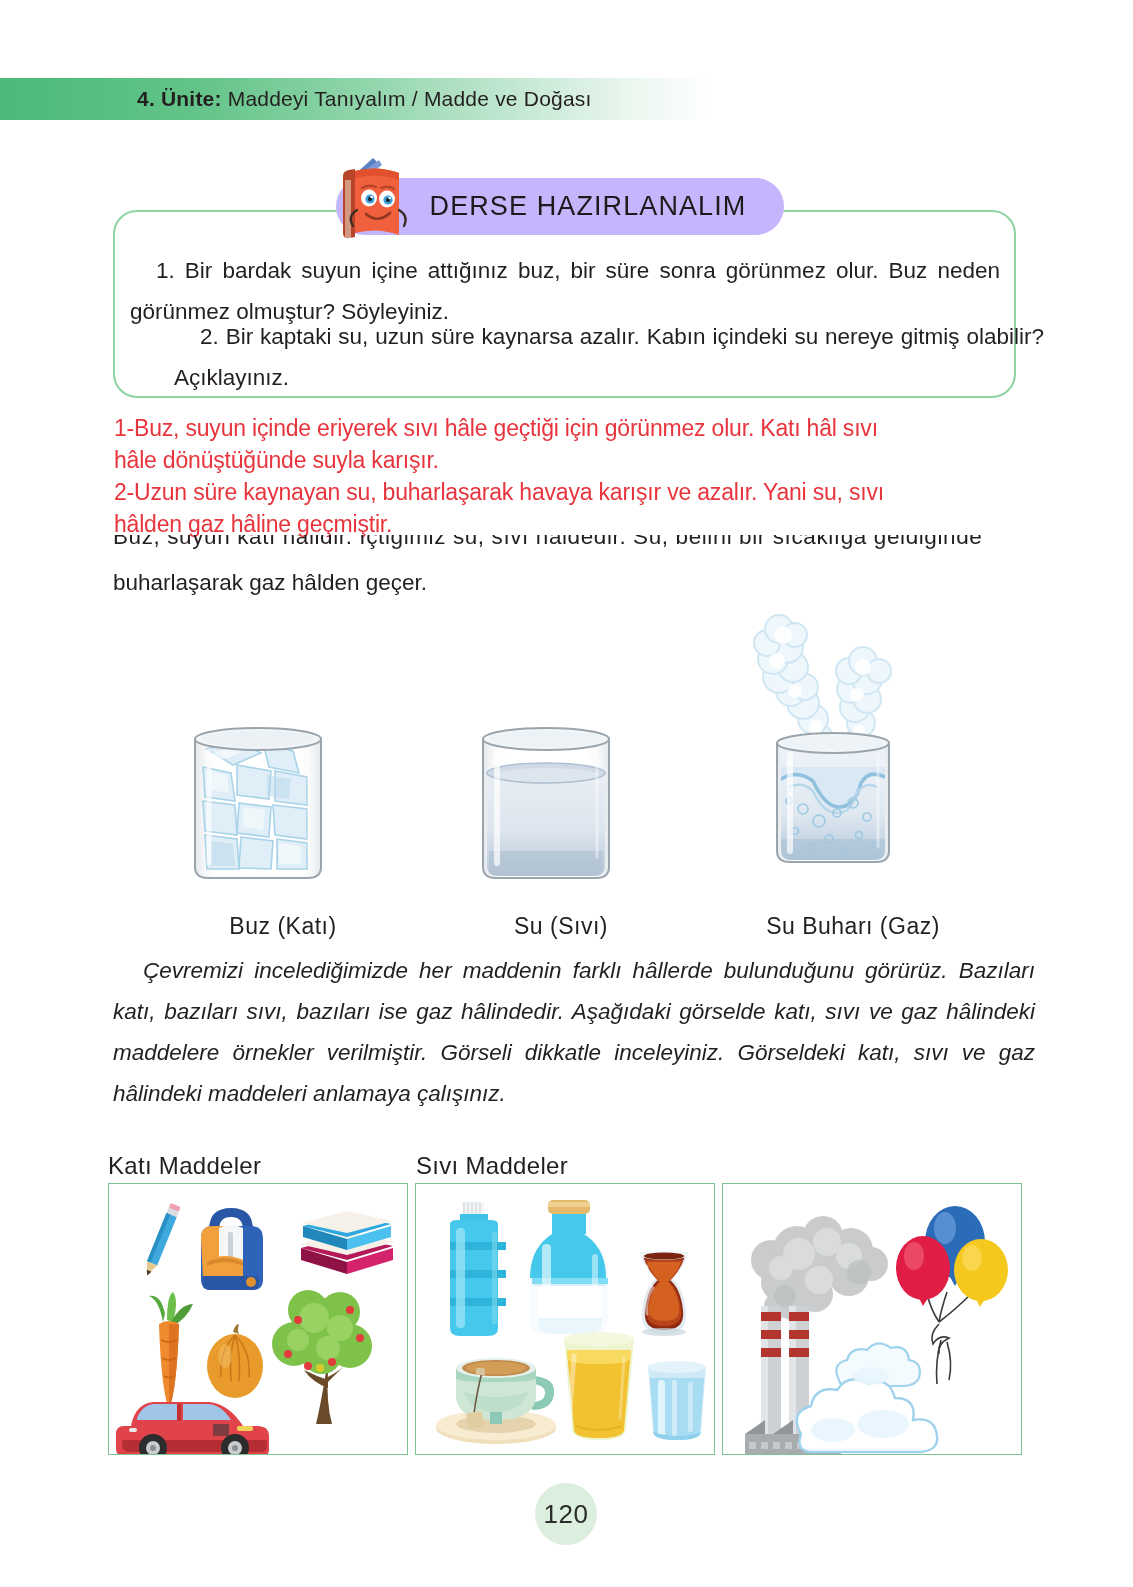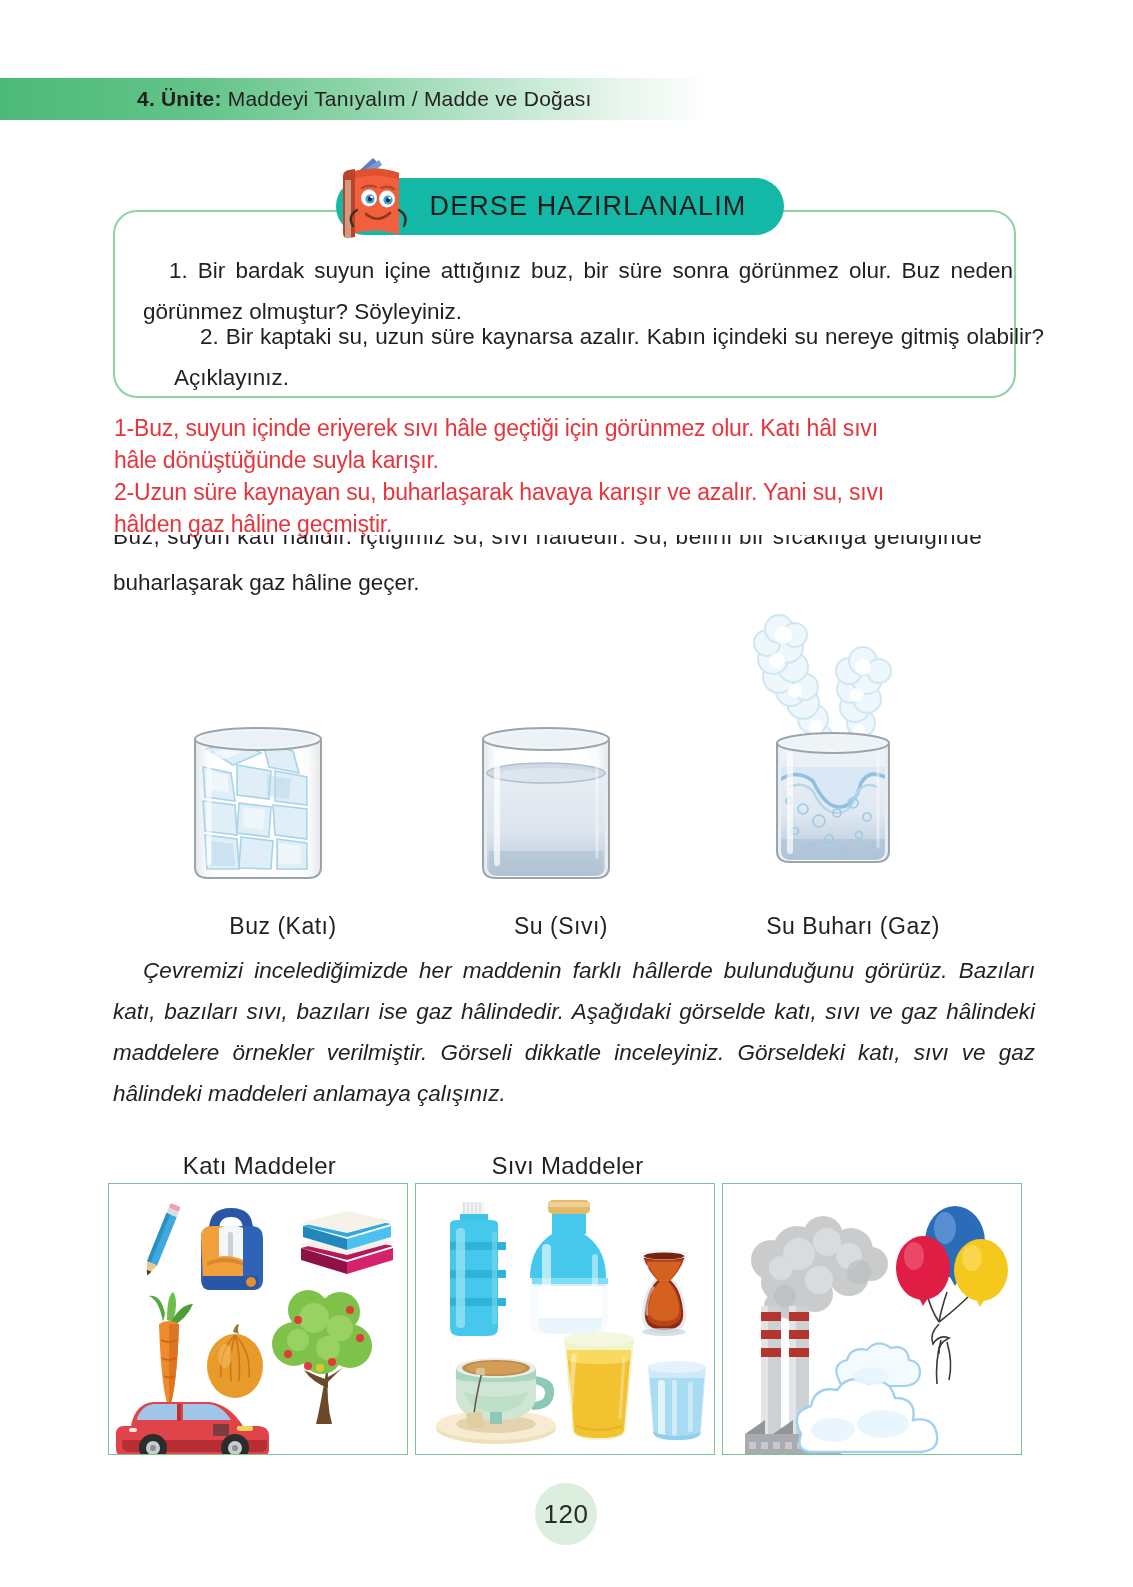--- a/index.html
+++ b/index.html
@@ -45,21 +45,21 @@
     font-weight: 400;
   }
 
   
   .prep-pill {
     position: absolute;
     left: 336px;
     top: 178px;
     width: 448px;
     height: 57px;
-    background: #14b8a6;
+    background: #c4b5fd;
     border-radius: 29px;
     display: flex;
     align-items: center;
     justify-content: center;
     padding-left: 56px;
     box-sizing: border-box;
   }
   .prep-pill-label {
     font-size: 27px;
     letter-spacing: 1.1px;
@@ -88,21 +88,21 @@
     box-sizing: border-box;
   }
   .q-text {
     position: absolute;
     font-size: 22.5px;
     line-height: 41px;
     color: #231f20;
     text-align: justify;
     text-justify: inter-word;
   }
-  .q1 { left: 130px; top: 250px; width: 870px; margin-left: 13px; }
+  .q1 { left: 130px; top: 250px; width: 870px; }
   .q2 { left: 130px; top: 316px; width: 870px; margin-left: 44px; }
   .q-indent { display: inline-block; width: 26px; }
 
   
   .answer-overlay {
     position: absolute;
     left: 114px;
     top: 412px;
     width: 900px;
     font-family: "Liberation Sans Narrow", "Liberation Sans", sans-serif;
@@ -191,21 +191,20 @@
     left: 108px;
     top: 1152px;
     width: 922px;
     height: 34px;
   }
   .cat-header {
     position: absolute;
     top: 0;
     font-size: 24px;
     color: #231f20;
-    text-align: center;
     letter-spacing: 0.3px;
   }
   .cat-header.c0 { left: 0px;   width: 303px; }
   .cat-header.c1 { left: 308px; width: 303px; }
   .cat-header.c2 { left: 616px; width: 303px; }
 
   .cat-box {
     position: absolute;
     top: 1183px;
     height: 272px;
@@ -293,21 +292,21 @@
 <div class="answer-overlay">
   <span class="ans-line">1-Buz, suyun içinde eriyerek sıvı hâle geçtiği için görünmez olur. Katı hâl sıvı</span>
   <span class="ans-line">hâle dönüştüğünde suyla karışır.</span>
   <span class="ans-line">2-Uzun süre kaynayan su, buharlaşarak havaya karışır ve azalır. Yani su, sıvı</span>
   <span class="ans-line">hâlden gaz hâline geçmiştir.</span>
 </div>
 
 <div class="clipped-line-wrap">
   <div class="clipped-line">Buz, suyun katı hâlidir. İçtiğimiz su, sıvı hâldedir. Su, belirli bir  sıcaklığa geldiğinde</div>
 </div>
-<div class="body-line-2">buharlaşarak gaz hâline geçer.</div>
+<div class="body-line-2">buharlaşarak gaz hâlden geçer.</div>
 
 <div class="beaker-row">
 
   <div class="beaker-cell liquid">
     <div>
       <svg viewBox="0 0 170 200" width="170" height="200">
         <defs>
           <linearGradient id="waterGrad" x1="0" y1="0" x2="0" y2="1">
             <stop offset="0%" stop-color="#e9eef4"></stop>
             <stop offset="55%" stop-color="#dde5ee"></stop>

